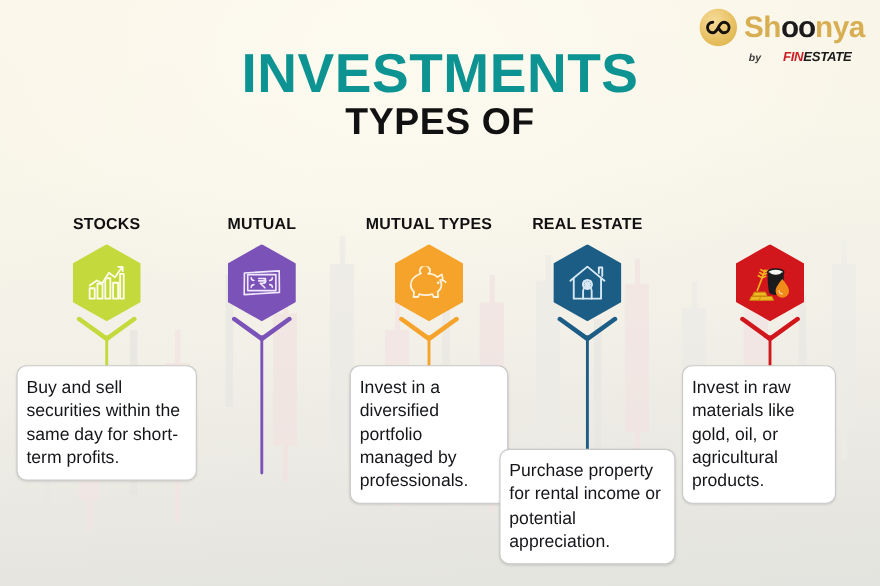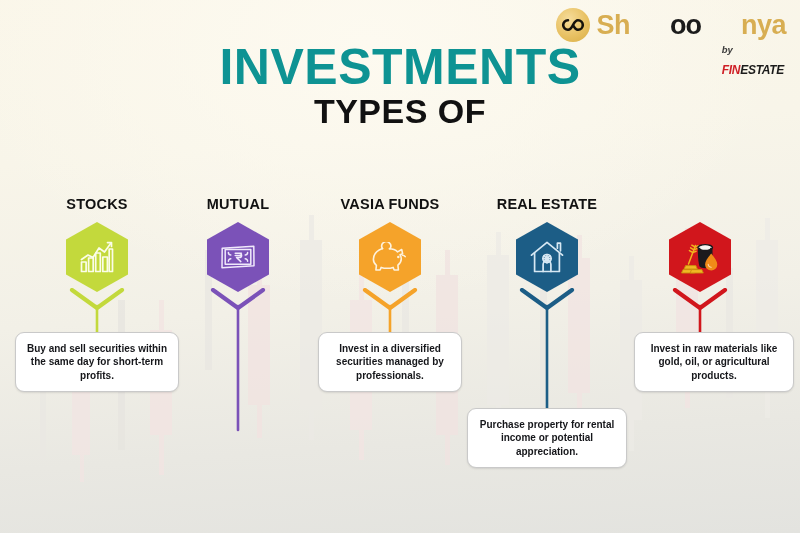--- a/index.html
+++ b/index.html
@@ -24,23 +24,23 @@
 
   
   #logo { position:absolute; top:8px; right:14px; z-index:6;
           display:flex; flex-direction:column; align-items:flex-end; }
   .logo-row { display:flex; align-items:center; gap:6px; }
   .logo-coin { width:34px; height:34px; border-radius:50%;
     background:radial-gradient(circle at 38% 32%, #f6dc9a 0%, #e8c163 55%, #d9ad43 100%);
     display:flex; align-items:center; justify-content:center; }
   .logo-coin svg { display:block; }
   .logo-word { font-size:27px; font-weight:bold; letter-spacing:-.5px;
-    color:#d8ae52; line-height:1; display:flex; align-items:flex-end;gap:40px; }
+    color:#d8ae52; line-height:1; display:flex; align-items:flex-end; }
   .logo-word .dark { color:#1b1b1b; }
-  .logo-by { display:flex; align-items:baseline; gap:8px; margin-top:2px; margin-right:2px;flex-direction:column; }
+  .logo-by { display:flex; align-items:baseline; gap:20px; margin-top:2px; margin-right:12px; }
   .logo-by .by { font-size:9.5px; color:#3b3b3b; font-style:italic; font-weight:bold;}
   .logo-by .fin { font-size:12px; font-weight:bold; font-style:italic; letter-spacing:-.3px; }
   .logo-by .fin .r { color:#cf2027; }
   .logo-by .fin .k { color:#1b1b1b; }
 
   
   #heading { position:absolute; top:40px; left:0; width:800px; text-align:center; z-index:5; }
   #title-top { font-size:34px; font-weight:bold; color:#111; letter-spacing:.5px; line-height:1.05; }
   #title-main { font-size:50px; font-weight:bold; color:#0e9393; letter-spacing:.5px; line-height:1.08; }
 
@@ -51,22 +51,22 @@
 
   .hex-wrap { position:absolute; top:222px; left:50%; transform:translateX(-50%); }
   .hex { width:62px; height:70px; display:flex; align-items:center; justify-content:center;
     clip-path:polygon(50% 0%,100% 25%,100% 75%,50% 100%,0% 75%,0% 25%); }
   .hex svg { display:block; }
 
   .connector { position:absolute; left:50%; transform:translateX(-50%); top:288px; }
 
   .card { position:absolute; background:#fff; border:1px solid #c9c9c9; border-radius:9px;
     box-shadow:0 1px 2px rgba(0,0,0,.10);
-    padding:9px 8px; text-align:center;
-    font-size:10px; font-weight:bold; color:#15161a; line-height:1.33; }
+    padding:9px 8px; 
+    font-size:16px; font-weight:normal; color:#15161a; line-height:1.33; }
 </style>
 </head>
 <body>
 
 <div id="stage">
 
   <svg id="bg-candles" viewBox="0 0 800 533" preserveAspectRatio="none">
     <g opacity="0.75">
       <rect x="118" y="300" width="7" height="150" fill="#e7e5e0"></rect>
       <rect x="150" y="330" width="22" height="105" fill="#f3e4e2"></rect>
@@ -170,45 +170,45 @@
       </div>
     </div>
 
     <svg class="connector" width="58" height="144" viewBox="0 0 58 144">
       <path d="M4 2 L29 20 L54 2" fill="none" stroke="#7b52b8" stroke-width="4.2" stroke-linecap="round" stroke-linejoin="round"></path>
       <path d="M29 18 L29 142" fill="none" stroke="#7b52b8" stroke-width="2.6" stroke-linecap="round"></path>
     </svg>
 
   </div>
       <div class="col" style="left: 310px; width: 160px; height: 533px;">
-    <div class="col-label">VASIA FUNDS</div>
+    <div class="col-label">MUTUAL TYPES</div>
 
     <div class="hex-wrap">
       <div class="hex" style="background:#f5a32a">
         <span>
               <svg width="38" height="31" viewBox="0 0 38 31" fill="none" stroke="#fdf2dd" stroke-width="1.6" stroke-linejoin="round" stroke-linecap="round">
         <path d="M11.5 6.6 C6.2 8.6 2.4 12.6 2.4 17.2 c0 2.4 1.1 4.6 3 6.2 l-0.5 4.6 h4.2 l1.1 -2.6 c1.8 0.6 3.9 0.9 6 0.9 c2.1 0 4.1 -0.3 5.9 -0.9 l1.1 2.6 h4.2 l-0.5 -4.8 c2.2 -1.8 3.4 -4.1 3.4 -6.4 c0 -1.5 -0.4 -2.9 -1.2 -4.1 l2.5 -1 l-0.9 -4.2 l-4.1 2.4 C24.2 7.6 21.5 6.8 18.3 6.8"></path>
         <path d="M11.5 6.6 a4.5 4.5 0 1 1 7.4 0.2"></path>
         <circle cx="27.3" cy="15.1" r="1.25" fill="#fdf2dd" stroke="none"></circle>
         <path d="M31.6 13.2 a3.2 3.2 0 0 1 2.6 1.4"></path>
       </svg>
             </span>
       </div>
     </div>
 
     <svg class="connector" width="58" height="68" viewBox="0 0 58 68">
       <path d="M4 2 L29 20 L54 2" fill="none" stroke="#f5a32a" stroke-width="4.2" stroke-linecap="round" stroke-linejoin="round"></path>
       <path d="M29 18 L29 66" fill="none" stroke="#f5a32a" stroke-width="2.6" stroke-linecap="round"></path>
     </svg>
 
     <div class="card" style="top:332px; left:8px; width:144px">
-      <span>Invest in a diversified securities managed by professionals.</span>
-    </div>
-  </div>
-      <div class="col" style="left: 467px; width: 160px; height: 533px;">
+      <span>Invest in a diversified portfolio managed by professionals.</span>
+    </div>
+  </div>
+      <div class="col" style="left: 454px; width: 160px; height: 533px;">
     <div class="col-label">REAL ESTATE</div>
 
     <div class="hex-wrap">
       <div class="hex" style="background:#1c5d86">
         <span>
               <svg width="36" height="34" viewBox="0 0 36 34" fill="none" stroke="#d7e8f3" stroke-width="1.7" stroke-linejoin="round" stroke-linecap="round">
         <path d="M2.5 15.2 L18 2.4 L33.5 15.2"></path>
         <path d="M5.6 13.2 V31.5 H30.4 V13.2"></path>
         <path d="M28.4 8.2 V3.2 h3.1 V10.8"></path>
         <circle cx="18" cy="18.6" r="4.1"></circle>
@@ -258,19 +258,19 @@
       </svg>
             </span>
       </div>
     </div>
 
     <svg class="connector" width="58" height="68" viewBox="0 0 58 68">
       <path d="M4 2 L29 20 L54 2" fill="none" stroke="#d1161c" stroke-width="4.2" stroke-linecap="round" stroke-linejoin="round"></path>
       <path d="M29 18 L29 66" fill="none" stroke="#d1161c" stroke-width="2.6" stroke-linecap="round"></path>
     </svg>
 
-    <div class="card" style="top:332px; left:14px; width:160px">
+    <div class="card" style="top:332px; left:0px; width:140px">
       <span>Invest in raw materials like gold, oil, or agricultural products.</span>
     </div>
   </div>
     </div>
 
 </div>
 
 </body></html>

